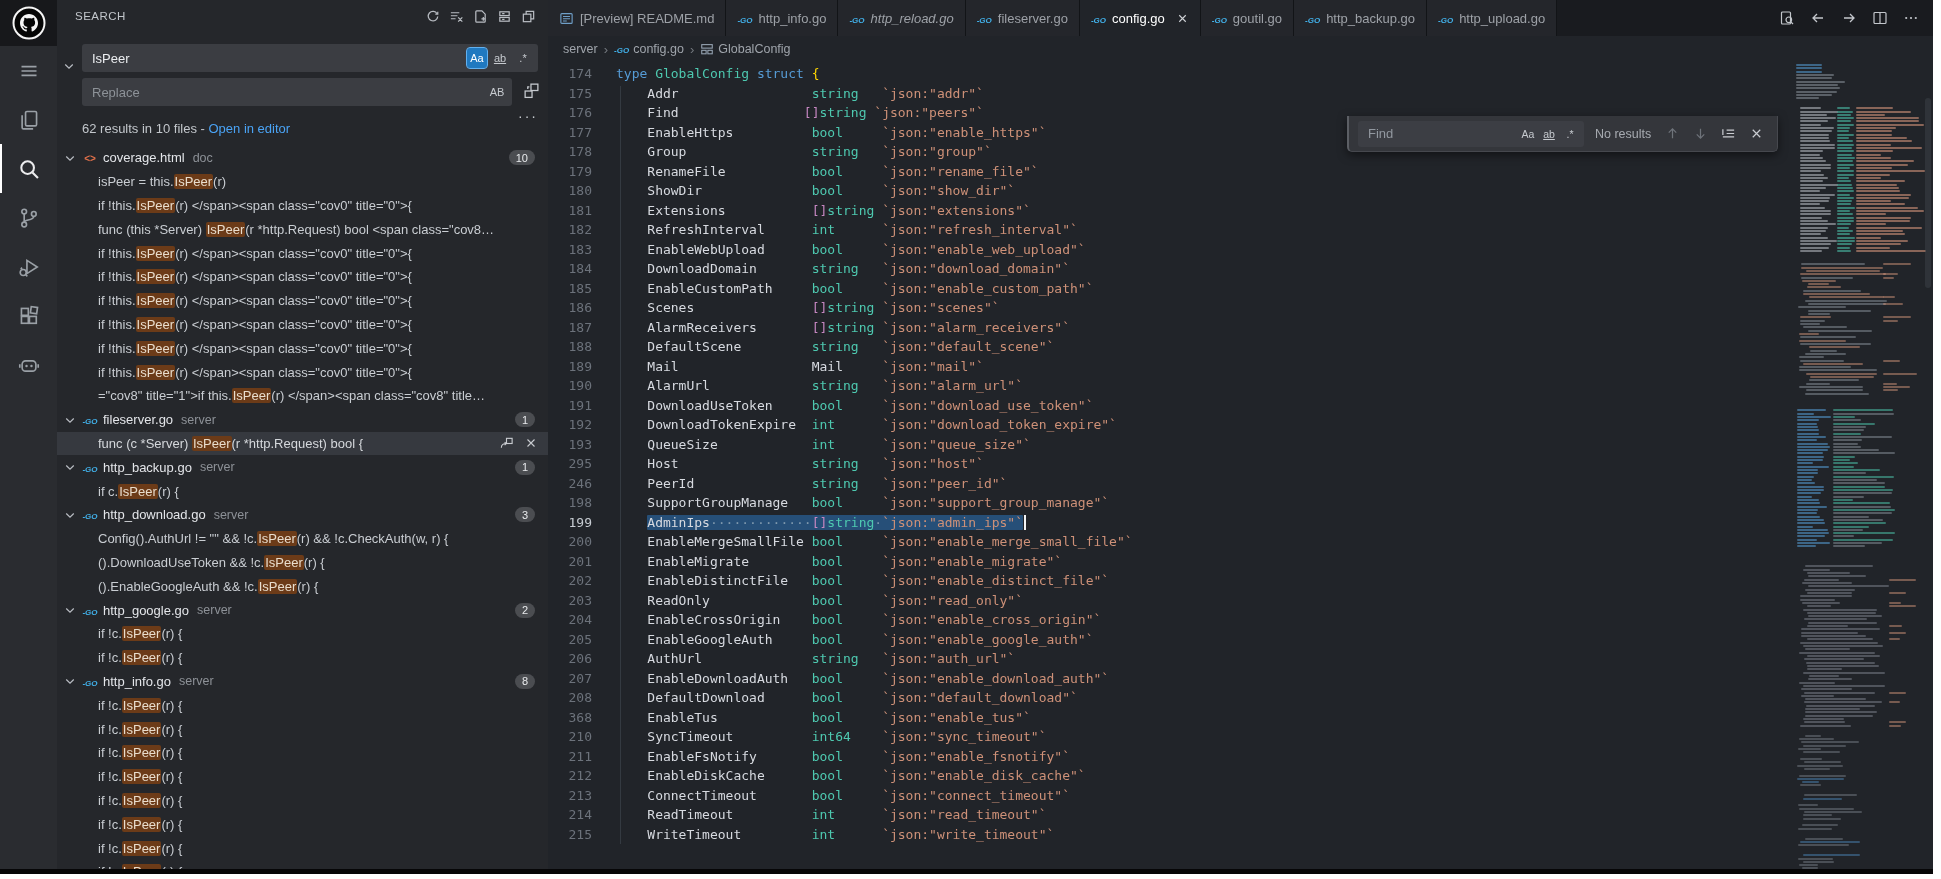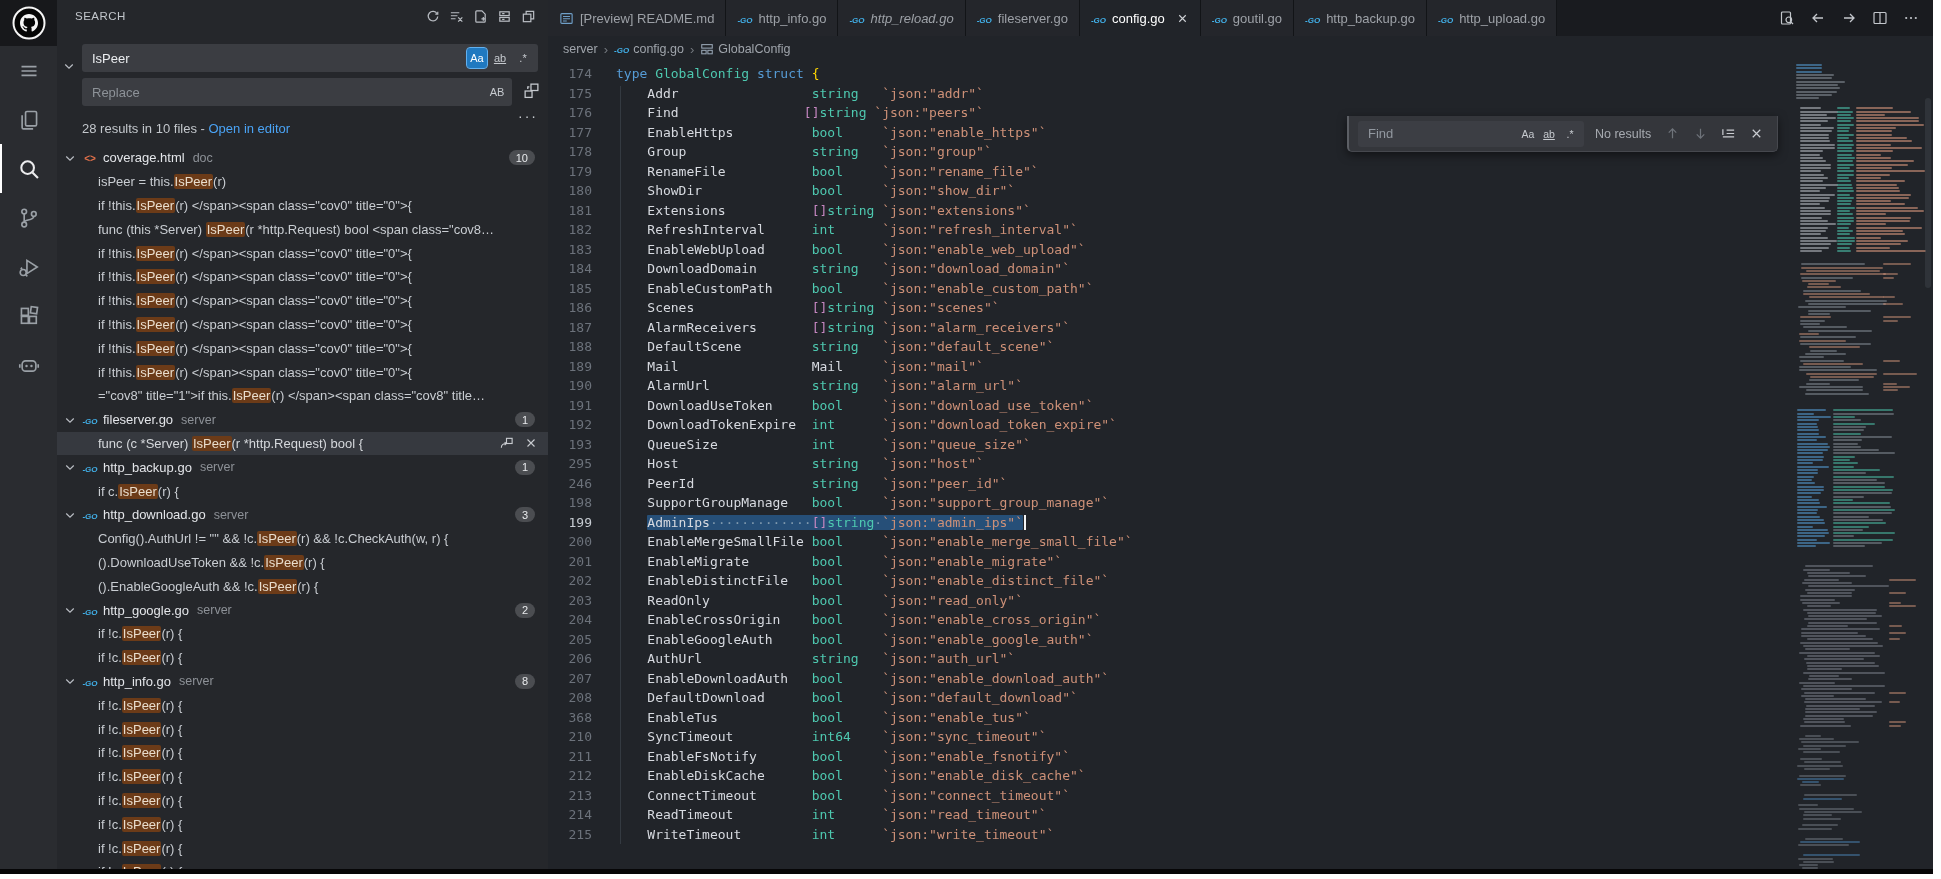--- a/index.html
+++ b/index.html
@@ -206,21 +206,21 @@
     <span class="replace-all">
         <svg width="17" height="17" viewBox="0 0 16 16" stroke="currentColor" fill="none" stroke-width="1.2">
           <rect x="7.5" y="2" width="6.5" height="6"></rect>
           <rect x="2" y="8.5" width="6.5" height="6"></rect>
           <path d="M4.5 6.5v-2h1.5"></path>
         </svg>
       </span>
     <span class="sb-dots">···</span>
 
     <div class="summary">
-      <span>28 results in 10 files</span><span> - </span><a>Open in editor</a>
+      <span>62 results in 10 files</span><span> - </span><a>Open in editor</a>
     </div>
 
     <div class="results" id="results">
         <div class="rrow file">
           <span class="twist">
             <svg width="12" height="12" viewBox="0 0 16 16" stroke="currentColor" fill="none" stroke-width="1.6">
               <polyline points="3,6 8,11 13,6"></polyline>
             </svg>
           </span>
           <span class="fico"><span class="htmlico">&lt;&gt;</span></span>

